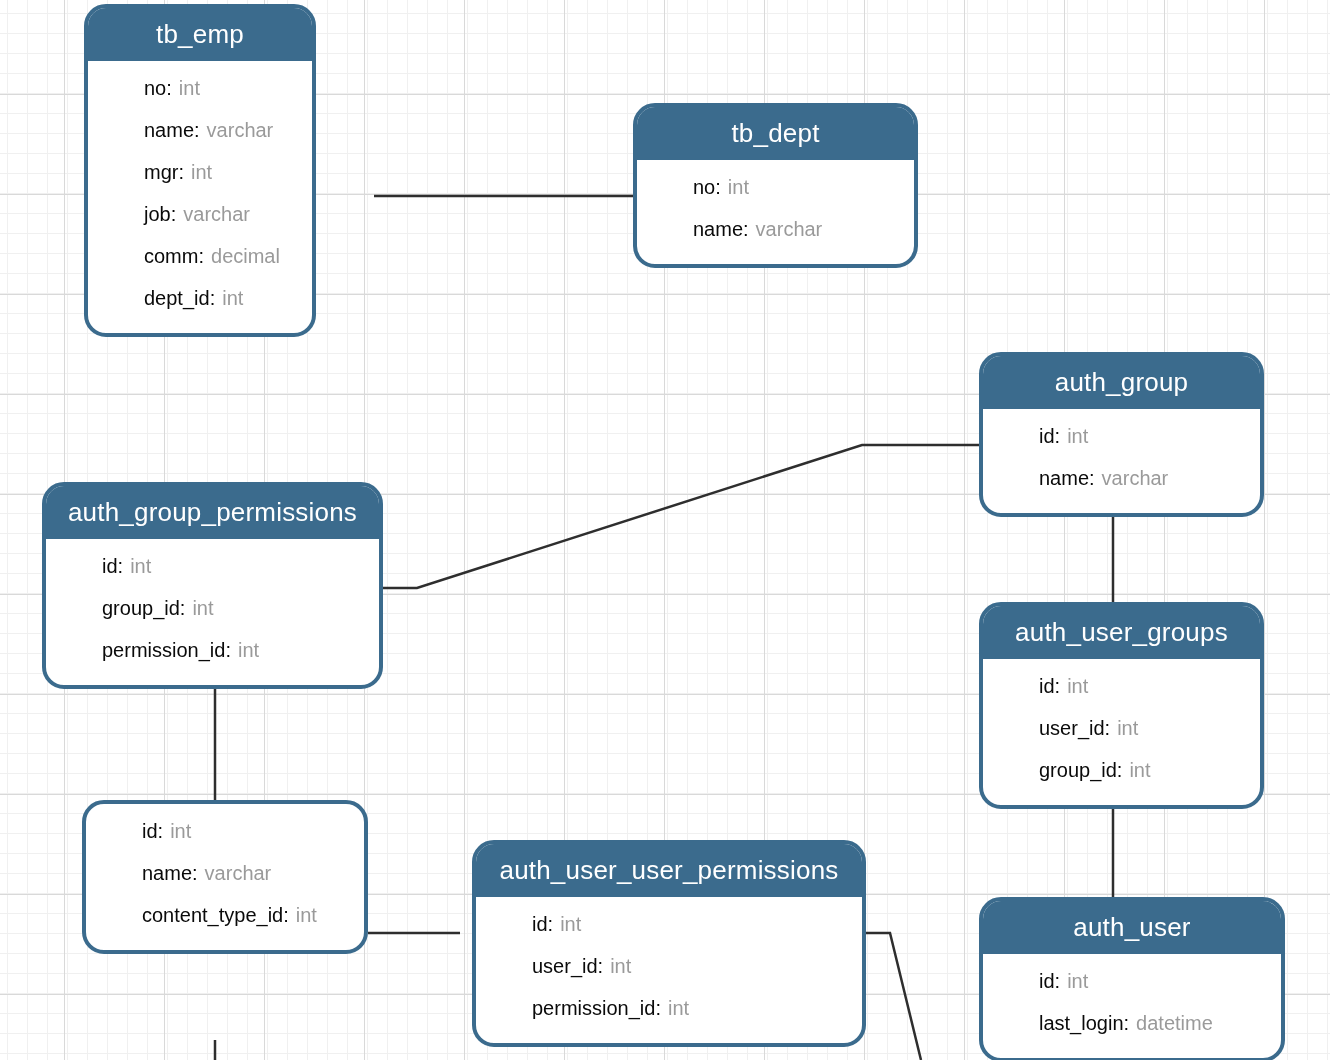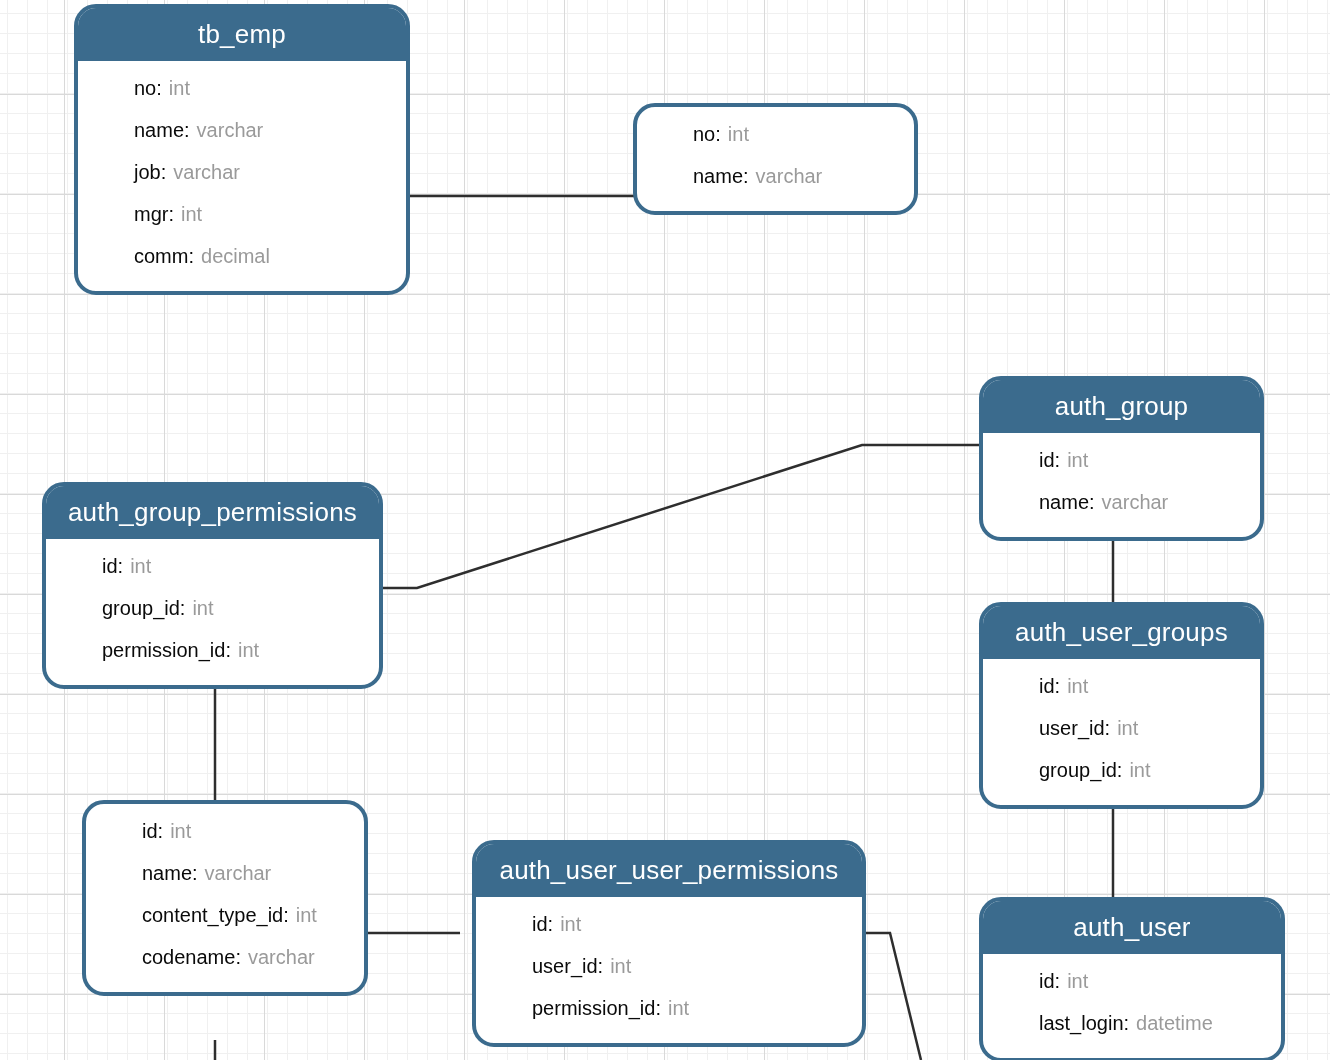--- a/index.html
+++ b/index.html
@@ -82,39 +82,43 @@
       <polyline points="374,196 634,196" fill="none" stroke="#2e2e2e" stroke-width="2.5"></polyline>
       <polyline points="383,588 417,588 862,445 980,445" fill="none" stroke="#2e2e2e" stroke-width="2.5"></polyline>
       <polyline points="1113,515 1113,603" fill="none" stroke="#2e2e2e" stroke-width="2.5"></polyline>
       <polyline points="1113,807 1113,898" fill="none" stroke="#2e2e2e" stroke-width="2.5"></polyline>
       <polyline points="215,687 215,802" fill="none" stroke="#2e2e2e" stroke-width="2.5"></polyline>
       <polyline points="368,933 460,933" fill="none" stroke="#2e2e2e" stroke-width="2.5"></polyline>
       <polyline points="851,933 890,933 921,1060" fill="none" stroke="#2e2e2e" stroke-width="2.5"></polyline>
       <polyline points="215,1040 215,1060" fill="none" stroke="#2e2e2e" stroke-width="2.5"></polyline>
     </svg>
   <div id="table-layer">
-      <div class="table-card" style="left: 74px; top: 4px; width: 336px;">
+      <div class="table-card" style="left: 84px; top: 4px; width: 232px;">
     <div class="table-header">
           <span class="table-title">tb_emp</span>
         </div>
     <div class="table-body">
           <div class="field-row"><span class="field-name">no</span><span class="field-colon">:</span><span class="field-type">int</span></div>
           <div class="field-row"><span class="field-name">name</span><span class="field-colon">:</span><span class="field-type">varchar</span></div>
+          <div class="field-row"><span class="field-name">mgr</span><span class="field-colon">:</span><span class="field-type">int</span></div>
           <div class="field-row"><span class="field-name">job</span><span class="field-colon">:</span><span class="field-type">varchar</span></div>
-          <div class="field-row"><span class="field-name">mgr</span><span class="field-colon">:</span><span class="field-type">int</span></div>
           <div class="field-row"><span class="field-name">comm</span><span class="field-colon">:</span><span class="field-type">decimal</span></div>
+          <div class="field-row"><span class="field-name">dept_id</span><span class="field-colon">:</span><span class="field-type">int</span></div>
         </div>
   </div>
       <div class="table-card" style="left: 633px; top: 103px; width: 285px;">
+    <div class="table-header">
+          <span class="table-title">tb_dept</span>
+        </div>
     <div class="table-body">
           <div class="field-row"><span class="field-name">no</span><span class="field-colon">:</span><span class="field-type">int</span></div>
           <div class="field-row"><span class="field-name">name</span><span class="field-colon">:</span><span class="field-type">varchar</span></div>
         </div>
   </div>
-      <div class="table-card" style="left: 979px; top: 352px; width: 285px; margin-top: 24px;">
+      <div class="table-card" style="left: 979px; top: 352px; width: 285px;">
     <div class="table-header">
           <span class="table-title">auth_group</span>
         </div>
     <div class="table-body">
           <div class="field-row"><span class="field-name">id</span><span class="field-colon">:</span><span class="field-type">int</span></div>
           <div class="field-row"><span class="field-name">name</span><span class="field-colon">:</span><span class="field-type">varchar</span></div>
         </div>
   </div>
       <div class="table-card" style="left: 42px; top: 482px; width: 341px;">
     <div class="table-header">
@@ -134,21 +138,20 @@
           <div class="field-row"><span class="field-name">id</span><span class="field-colon">:</span><span class="field-type">int</span></div>
           <div class="field-row"><span class="field-name">user_id</span><span class="field-colon">:</span><span class="field-type">int</span></div>
           <div class="field-row"><span class="field-name">group_id</span><span class="field-colon">:</span><span class="field-type">int</span></div>
         </div>
   </div>
       <div class="table-card" style="left: 82px; top: 800px; width: 286px;">
     <div class="table-body">
           <div class="field-row"><span class="field-name">id</span><span class="field-colon">:</span><span class="field-type">int</span></div>
           <div class="field-row"><span class="field-name">name</span><span class="field-colon">:</span><span class="field-type">varchar</span></div>
           <div class="field-row"><span class="field-name">content_type_id</span><span class="field-colon">:</span><span class="field-type">int</span></div>
-          <div class="field-row"><span class="field-name">codename</span><span class="field-colon">:</span><span class="field-type">varchar</span></div>
         </div>
   </div>
       <div class="table-card" style="left: 459px; top: 840px; width: 394px; margin-left: 13px;">
     <div class="table-header">
           <span class="table-title">auth_user_user_permissions</span>
         </div>
     <div class="table-body">
           <div class="field-row"><span class="field-name">id</span><span class="field-colon">:</span><span class="field-type">int</span></div>
           <div class="field-row"><span class="field-name">user_id</span><span class="field-colon">:</span><span class="field-type">int</span></div>
           <div class="field-row"><span class="field-name">permission_id</span><span class="field-colon">:</span><span class="field-type">int</span></div>

